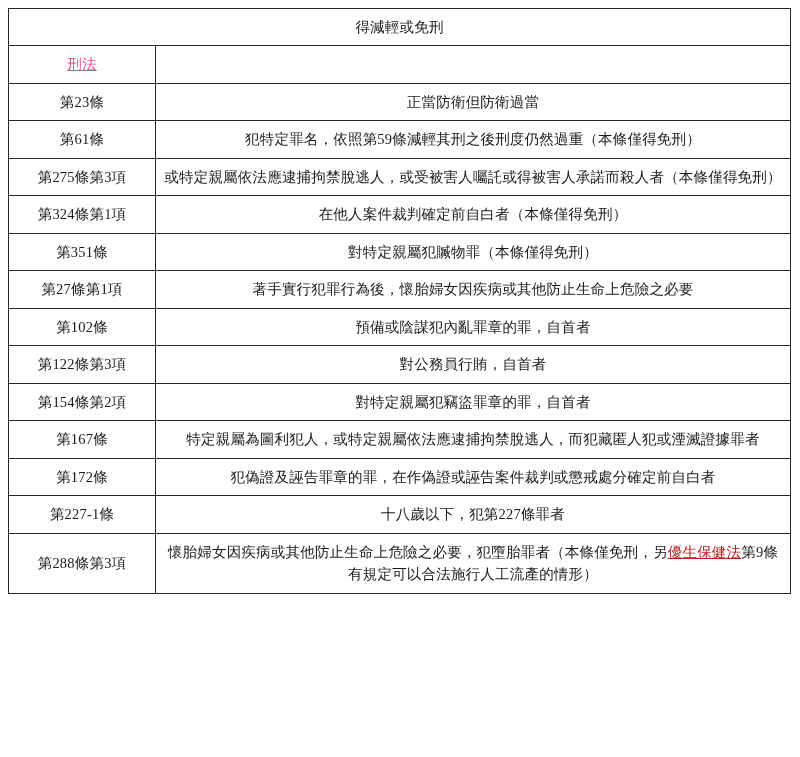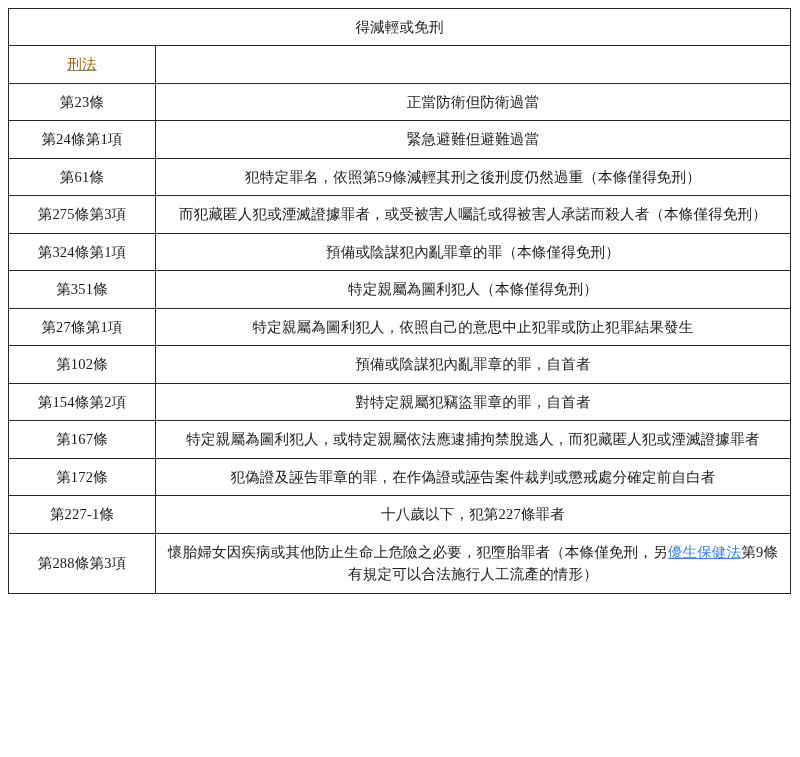--- a/index.html
+++ b/index.html
@@ -58,27 +58,27 @@
   }
   td.desc-cell {
     padding-left: 14px;
     padding-right: 14px;
     margin-top: 20px;
   }
   td.blank-cell {
     padding: 7px 8px;
   }
   a.law-link {
-    color: #a16207;
+    color: #ec4899;
     text-decoration: underline;
     text-decoration-color: #6f8f78;
     cursor: pointer;
   }
   .inline-link {
-    color: #3b82f6;
+    color: #b91c1c;
     text-decoration: underline;
   }
 </style>
 </head>
 <body>
 
 <div class="page">
   <div class="table-wrap">
     <table class="law-table">
       <colgroup>
@@ -96,48 +96,48 @@
             <a class="law-link" href="#">刑法</a>
           </td>
           <td class="desc-cell blank-cell"></td>
         </tr>
 
         <tr>
           <td class="article-cell">第23條</td>
           <td class="desc-cell">正當防衛但防衛過當</td>
         </tr>
         <tr>
-          <td class="article-cell">第24條第1項</td>
-          <td class="desc-cell">緊急避難但避難過當</td>
-        </tr>
-        <tr>
           <td class="article-cell">第61條</td>
           <td class="desc-cell">犯特定罪名，依照第59條減輕其刑之後刑度仍然過重（本條僅得免刑）</td>
         </tr>
         <tr>
           <td class="article-cell">第275條第3項</td>
-          <td class="desc-cell">而犯藏匿人犯或湮滅證據罪者，或受被害人囑託或得被害人承諾而殺人者（本條僅得免刑）</td>
+          <td class="desc-cell">或特定親屬依法應逮捕拘禁脫逃人，或受被害人囑託或得被害人承諾而殺人者（本條僅得免刑）</td>
         </tr>
         <tr>
           <td class="article-cell">第324條第1項</td>
-          <td class="desc-cell">預備或陰謀犯內亂罪章的罪（本條僅得免刑）</td>
+          <td class="desc-cell">在他人案件裁判確定前自白者（本條僅得免刑）</td>
         </tr>
         <tr>
           <td class="article-cell">第351條</td>
-          <td class="desc-cell">特定親屬為圖利犯人（本條僅得免刑）</td>
+          <td class="desc-cell">對特定親屬犯贓物罪（本條僅得免刑）</td>
         </tr>
 
 
         <tr>
           <td class="article-cell">第27條第1項</td>
-          <td class="desc-cell">特定親屬為圖利犯人，依照自己的意思中止犯罪或防止犯罪結果發生</td>
+          <td class="desc-cell">著手實行犯罪行為後，懷胎婦女因疾病或其他防止生命上危險之必要</td>
         </tr>
         <tr>
           <td class="article-cell">第102條</td>
           <td class="desc-cell">預備或陰謀犯內亂罪章的罪，自首者</td>
+        </tr>
+        <tr>
+          <td class="article-cell">第122條第3項</td>
+          <td class="desc-cell">對公務員行賄，自首者</td>
         </tr>
         <tr>
           <td class="article-cell">第154條第2項</td>
           <td class="desc-cell">對特定親屬犯竊盜罪章的罪，自首者</td>
         </tr>
         <tr>
           <td class="article-cell">第167條</td>
           <td class="desc-cell">特定親屬為圖利犯人，或特定親屬依法應逮捕拘禁脫逃人，而犯藏匿人犯或湮滅證據罪者</td>
         </tr>
         <tr>

